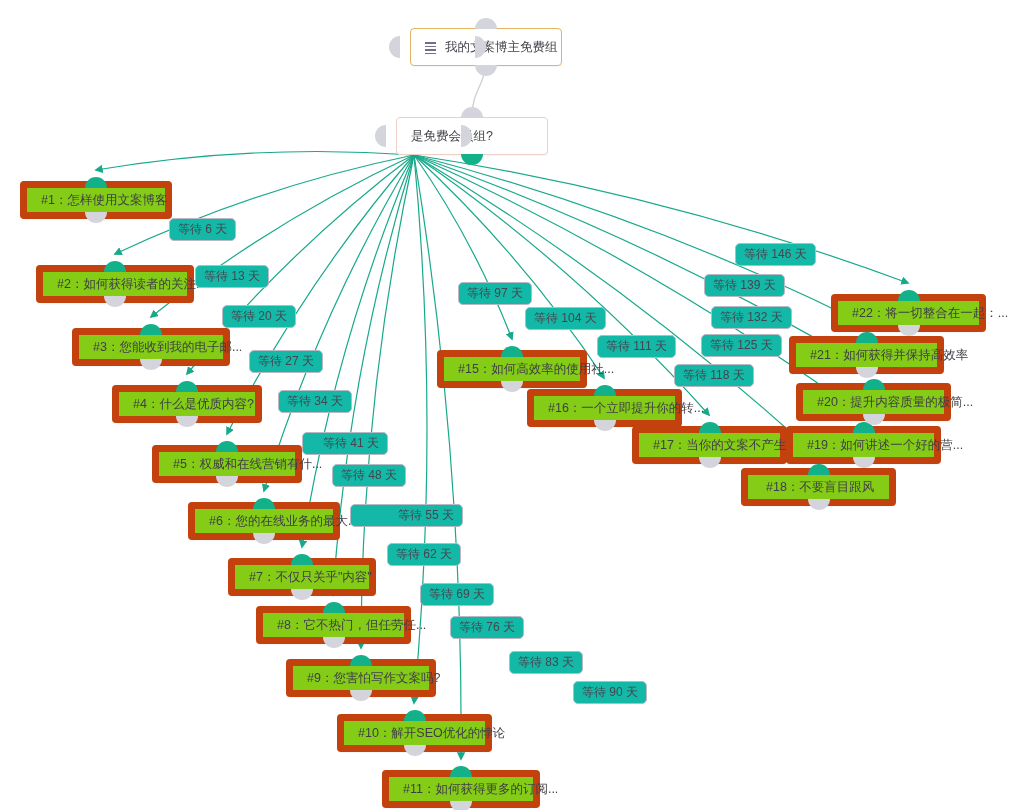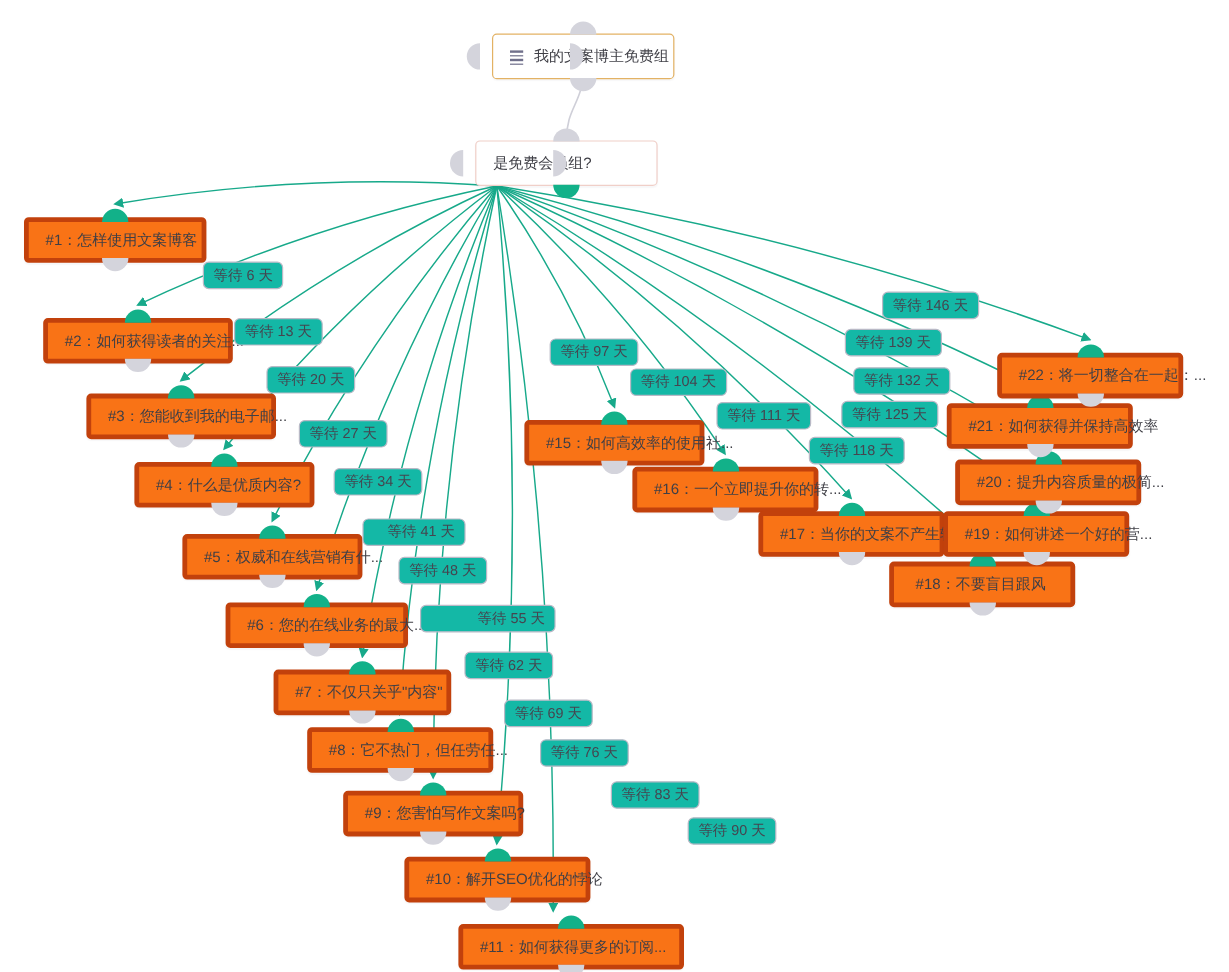--- a/index.html
+++ b/index.html
@@ -26,22 +26,22 @@
   #edge-layer {
     position: absolute;
     left: 0; top: 0;
     width: 1024px;
     height: 810px;
     pointer-events: none;
   }
   .node {
     position: absolute;
     box-sizing: border-box;
-    background: #f97316;
-    border: 4px solid #c2410c;
+    background: #84cc16;
+    border: 7px solid #c2410c;
     border-radius: 4px;
     height: 38px;
     display: flex;
     align-items: center;
     padding: 0 14px;
     font-size: 12.5px;
     color: #3f3f46;
     white-space: nowrap;
     box-shadow: 0 1px 1px rgba(60,60,80,0.04);
     z-index: 5;
@@ -237,21 +237,21 @@
       <div class="node" style="left: 286px; top: 659px; width: 150px;">
         <span class="label">#9：您害怕写作文案吗?</span>
         <span class="handle top"></span>
         <span class="handle bottom"></span>
       </div>
       <div class="node" style="left: 337px; top: 714px; width: 155px;">
         <span class="label">#10：解开SEO优化的悖论</span>
         <span class="handle top"></span>
         <span class="handle bottom"></span>
       </div>
-      <div class="node" style="left: 382px; top: 770px; width: 188px;">
+      <div class="node" style="left: 382px; top: 770px; width: 158px;">
         <span class="label">#11：如何获得更多的订阅...</span>
         <span class="handle top"></span>
         <span class="handle bottom"></span>
       </div>
       <div class="node" style="left: 437px; top: 350px; width: 150px;">
         <span class="label">#15：如何高效率的使用社...</span>
         <span class="handle top"></span>
         <span class="handle bottom"></span>
       </div>
       <div class="node" style="left: 527px; top: 389px; width: 155px;">

